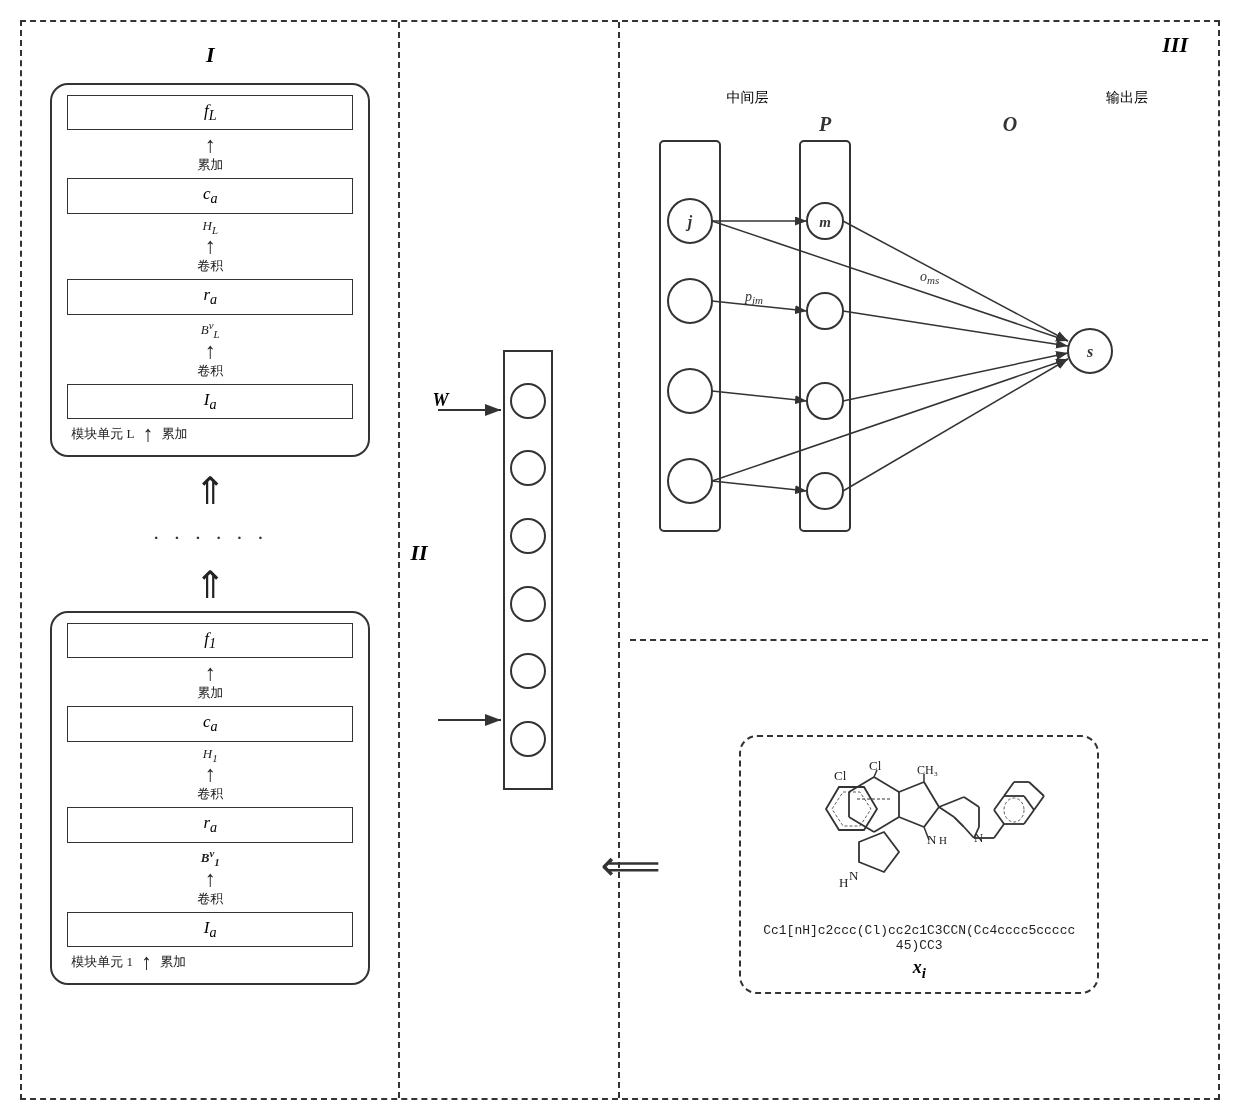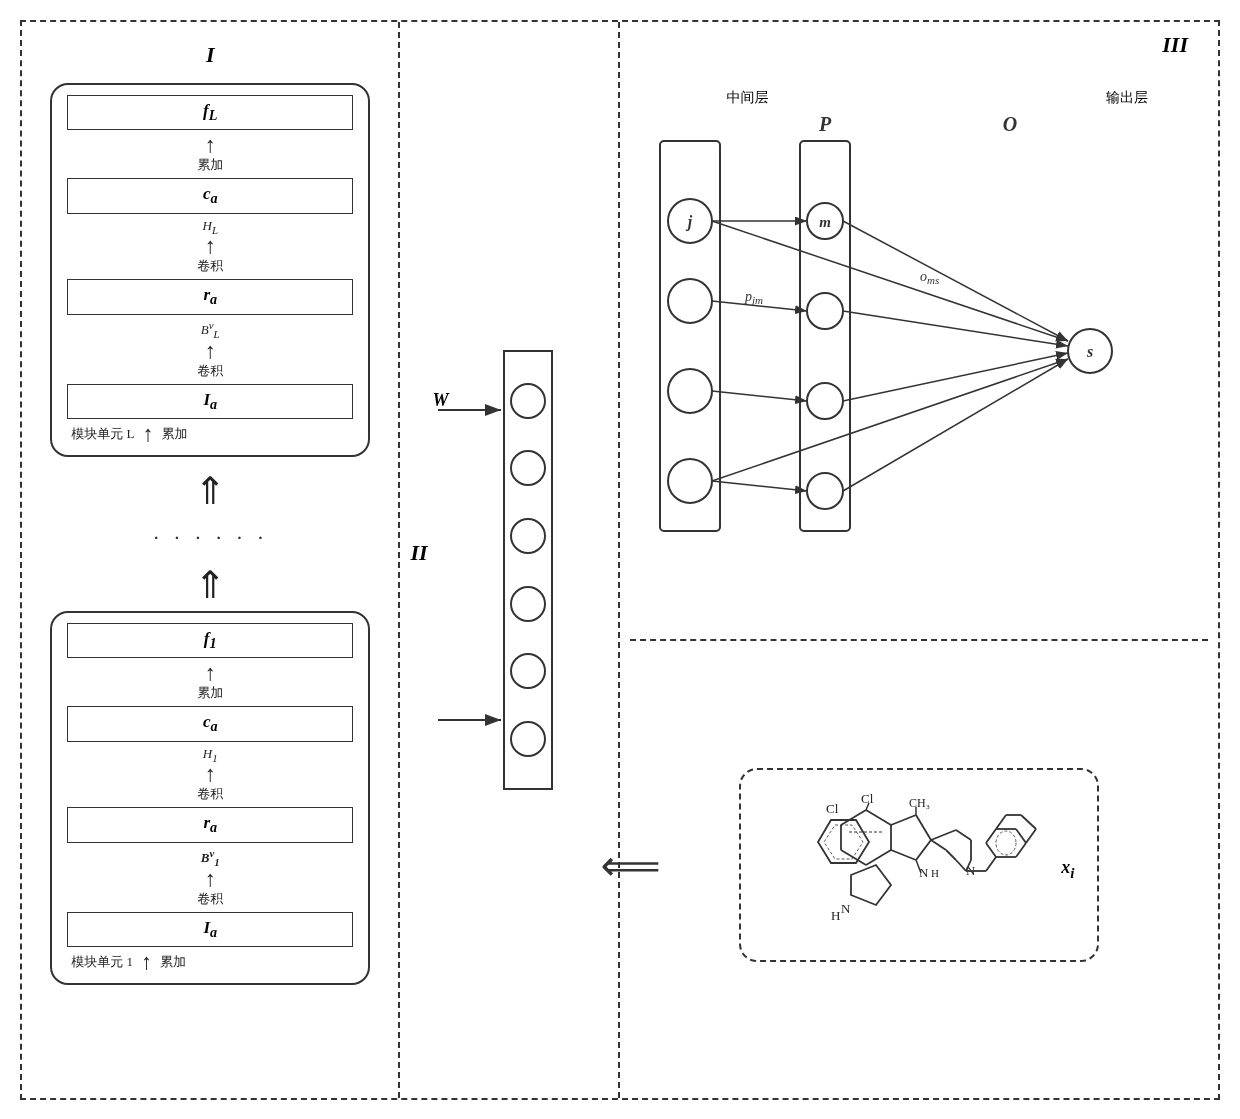--- a/index.html
+++ b/index.html
@@ -50,21 +50,21 @@
     .row-box {
       border: 1.5px solid #333;
       width: 100%;
       text-align: center;
       padding: 5px 4px;
       font-size: 16px;
       background: #fff;
     }
     .row-box .math {
       font-style: italic;
-      font-weight: bold;
+      font-weight: normal;
       font-size: 17px;
     }
     .arrow-row {
       display: flex;
       flex-direction: column;
       align-items: center;
       width: 100%;
       font-size: 13px;
       color: #222;
     }
@@ -128,21 +128,21 @@
       border: 2px solid #333;
       background: #fff;
     }
     
     .molecule-box {
       border: 2.5px dashed #333;
       border-radius: 18px;
       width: 360px;
       padding: 15px 20px 10px 20px;
       display: flex;
-      flex-direction: row;
+      flex-direction: column;
       align-items: center;
       margin: 10px auto;
       background: #fff;
     }
     .smiles-text {
       font-size: 13px;
       font-family: 'Courier New', monospace;
       text-align: center;
       color: #222;
       margin-top: 6px;
@@ -390,18 +390,19 @@
           <line x1="225" y1="58" x2="235" y2="72" stroke="#333" stroke-width="1.8"></line>
 
           <ellipse cx="245" cy="58" rx="10" ry="12" fill="none" stroke="#333" stroke-width="0.8" stroke-dasharray="3,2"></ellipse>
 
           <line x1="265" y1="58" x2="275" y2="44" stroke="#333" stroke-width="1.8"></line>
           <line x1="275" y1="44" x2="260" y2="30" stroke="#333" stroke-width="1.8"></line>
           <line x1="260" y1="30" x2="245" y2="30" stroke="#333" stroke-width="1.8"></line>
           <line x1="245" y1="30" x2="235" y2="44" stroke="#333" stroke-width="1.8"></line>
         </svg>
 
+        <div class="smiles-text">Cc1[nH]c2ccc(Cl)cc2c1C3CCN(Cc4cccc5ccccc45)CC3</div>
         <div class="xi-label"><i>x<sub>i</sub></i></div>
       </div>
     </div>
   </div>
 
 </div>
 
 </body></html>

